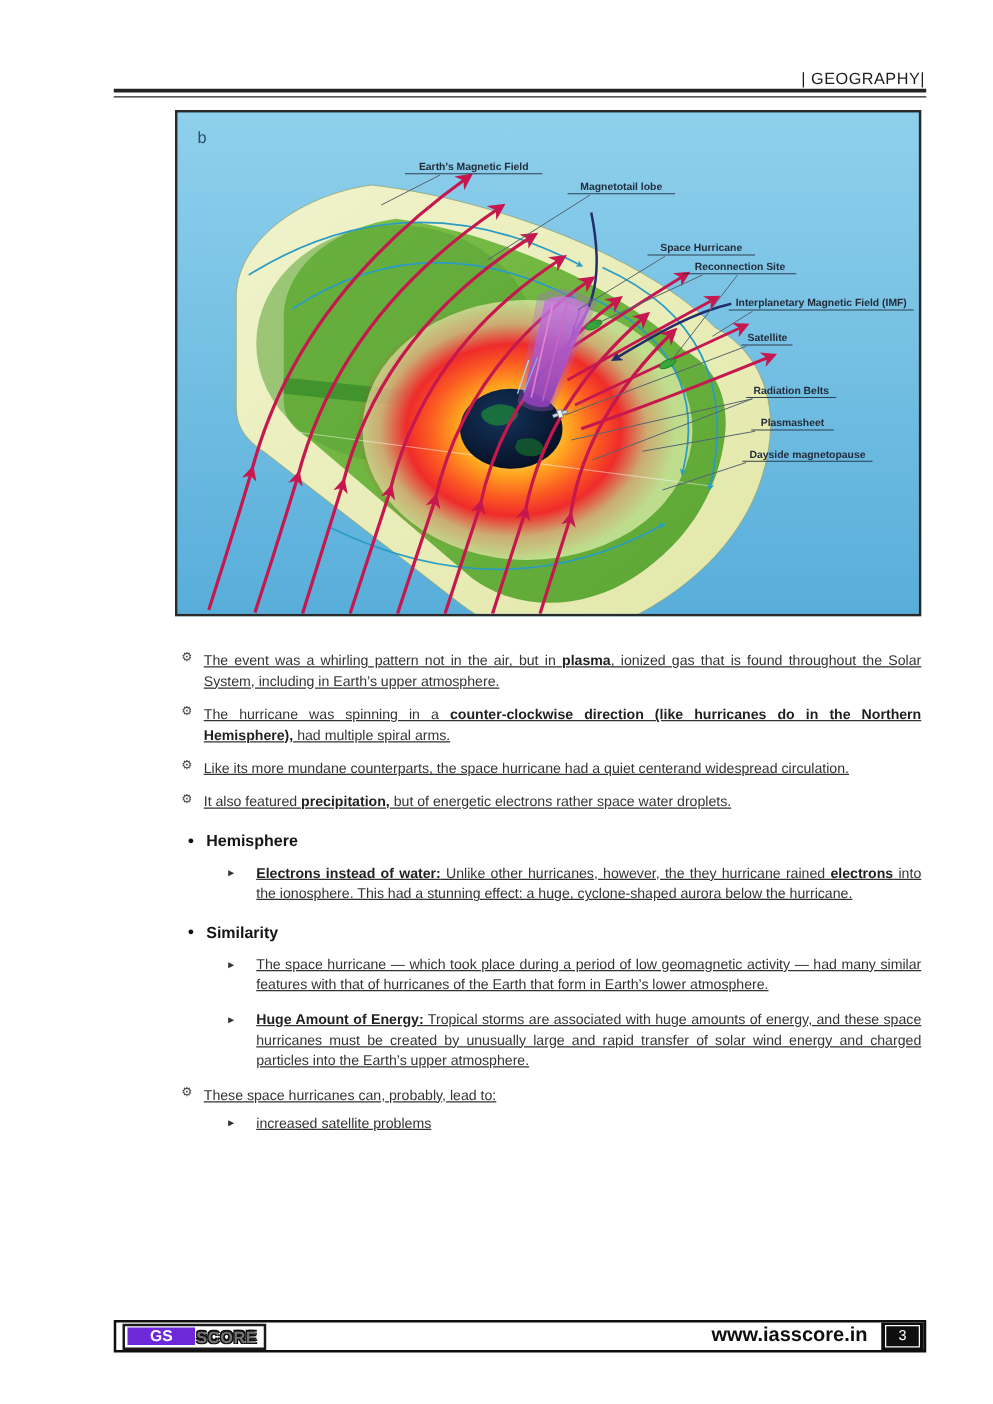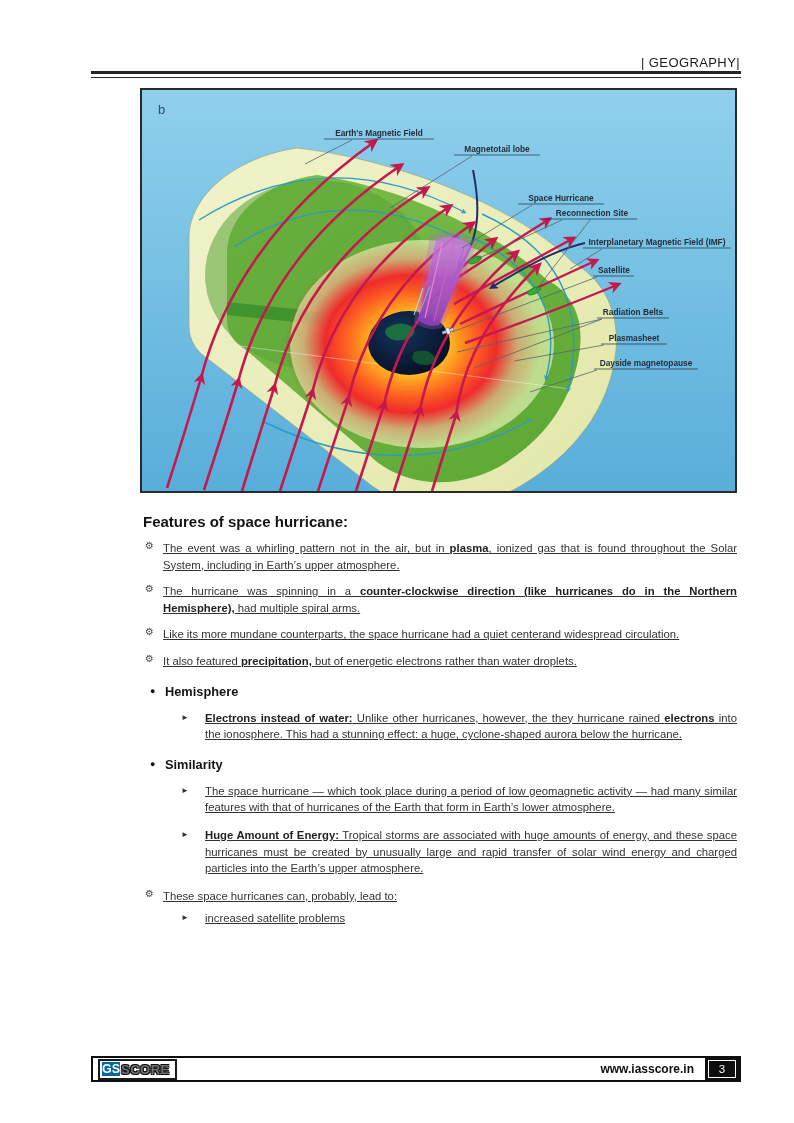--- a/index.html
+++ b/index.html
@@ -29,26 +29,26 @@
   .dic{width:15px;flex:none;font-size:9px;color:#111;line-height:1;}
   .dlabel{font-weight:700;font-size:12.8px;color:#141414;}
   .ai{display:flex;margin:0 0 11px 38px;}
   .aic{width:24px;flex:none;font-size:8px;color:#333;padding-top:4px;line-height:1;}
   .glist-tight .gi{margin-bottom:6px;}
   
   .footer{position:absolute;left:91px;top:1056px;width:646px;height:22px;
           border:2px solid #0e0e0e;background:#fff;display:flex;align-items:center;}
   .logo{margin-left:5px;border:2px solid #1a1a1a;background:#fff;display:flex;
         align-items:center;padding:1px 5px 1px 2px;gap:1px;}
-  .logo-gs{background:#0369a1;color:#fff;font-weight:700;font-size:12.5px;
-           padding:0 0;line-height:1.15;}
+  .logo-gs{background:#6d28d9;color:#fff;font-weight:700;font-size:12.5px;
+           padding:0 18px;line-height:1.15;}
   .logo-score{font-weight:700;font-size:13px;letter-spacing:.5px;color:#737373;
       text-shadow:-1px -1px 0 #111,1px -1px 0 #111,-1px 1px 0 #111,1px 1px 0 #111;}
   .f-spacer{flex:1;}
-  .f-site{font-size:12px;font-weight:700;color:#0e0e0e;margin-right:11px;}
+  .f-site{font-size:16px;font-weight:700;color:#0e0e0e;margin-right:11px;}
   .f-page{width:34px;align-self:stretch;background:#0e0e0e;position:relative;flex:none;}
   .f-page-inner{position:absolute;left:3px;right:3px;top:2px;bottom:2px;
         border:1px solid #fff;display:flex;align-items:center;justify-content:center;
         color:#fff;font-size:11.5px;}
 </style>
 </head>
 <body>
 
 <div class="hdr-label">| GEOGRAPHY|</div>
 <div class="hdr-rule"></div>
@@ -210,37 +210,36 @@
     <text x="472" y="183">Satellite</text>
     <text x="491" y="225">Radiation Belts</text>
     <text x="492" y="251">Plasmasheet</text>
     <text x="504" y="276">Dayside magnetopause</text>
   </g>
 </svg>
 </div>
 
 <div class="content">
 
-  <h2>Features of space hurricane:</h2>
 
   <div class="gi">
     <span class="gic">⚙</span>
     <p><span>The event was a whirling pattern not in the air, but in </span><span class="b">plasma</span><span>, ionized gas that is found throughout the Solar System, including in Earth’s upper atmosphere.</span></p>
   </div>
   <div class="gi">
     <span class="gic">⚙</span>
     <p><span>The hurricane was spinning in a </span><span class="b">counter-clockwise direction (like hurricanes do in the Northern Hemisphere),</span><span> had multiple spiral arms.</span></p>
   </div>
   <div class="gi">
     <span class="gic">⚙</span>
     <p><span>Like its more mundane counterparts, the space hurricane had a quiet centerand widespread circulation.</span></p>
   </div>
   <div class="gi">
     <span class="gic">⚙</span>
-    <p><span>It also featured </span><span class="b">precipitation,</span><span> but of energetic electrons rather than water droplets.</span></p>
+    <p><span>It also featured </span><span class="b">precipitation,</span><span> but of energetic electrons rather space water droplets.</span></p>
   </div>
 
 
   <div class="di">
     <span class="dic">●</span>
     <span class="dlabel">Hemisphere</span>
   </div>
   <div class="ai">
     <span class="aic">►</span>
     <p><span class="b">Electrons instead of water:</span><span> Unlike other hurricanes, however, the they hurricane rained </span><span class="b">electrons</span><span> into the ionosphere. This had a stunning effect: a huge, cyclone-shaped aurora below the hurricane.</span></p>

